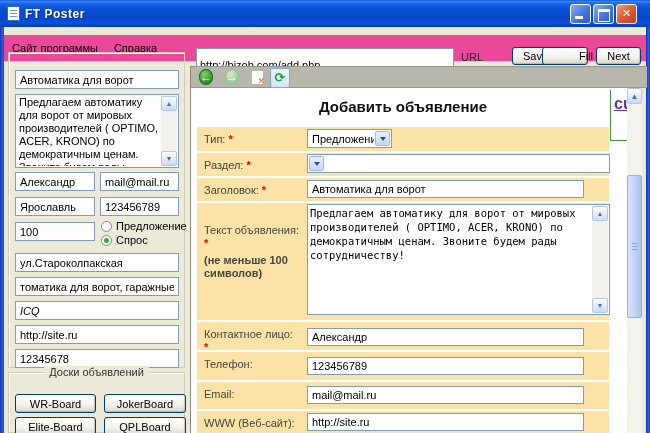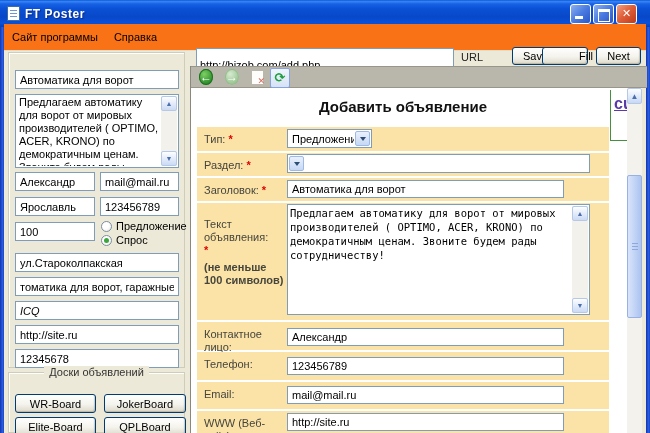--- a/index.html
+++ b/index.html
@@ -24,21 +24,21 @@
   .wbtn { width:21px; height:20px; border:1px solid #fff; border-radius:3px; position:relative;
     background:linear-gradient(135deg,#8DB0EE 0%,#4A7BE0 50%,#2A56C8 100%); }
   .wbtn.close { background:linear-gradient(135deg,#F0A084 0%,#E0603A 45%,#C03A18 100%); }
   .wbtn.min::after { content:""; position:absolute; left:4px; bottom:4px; width:8px; height:3px; background:#fff; }
   .wbtn.max::after { content:""; position:absolute; left:4px; top:4px; width:10px; height:9px;
     border:1px solid #fff; border-top-width:3px; }
   .wbtn.close::after { content:"\2715"; position:absolute; left:0; right:0; top:2px; text-align:center;
     color:#fff; font-weight:bold; font-size:11px; }
 
   
-  .menubar { position:absolute; left:4px; top:24px; width:642px; height:27px; background:#f97316;
+  .menubar { position:absolute; left:4px; top:35px; width:642px; height:27px; background:#ec4899;
     display:flex; align-items:center; border-bottom:1px solid #E0DCC8; }
   .menu-item { padding:2px 8px; cursor:default; }
 
   
   .url-input { position:absolute; left:196px; top:48px; width:258px; height:17px;
     border:1px solid #7F9DB9; background:#fff; font-size:11px; padding:16px 3px;
     font-family:"Liberation Sans","DejaVu Sans",sans-serif; }
   .url-label { position:absolute; left:461px; top:51px; color:#222; }
   .xp-btn { position:absolute; height:18px; border:1px solid #003C74; border-radius:3px;
     background:linear-gradient(180deg,#FFFFFF 0%,#F4F3EC 55%,#DDD9CB 100%);
@@ -113,21 +113,21 @@
     border:1px solid #86A3E0; border-radius:2px; background:linear-gradient(180deg,#F0F5FD,#D6E2F5); }
   .ic-refresh::after { content:"\27F3"; position:absolute; left:0; right:0; top:1px; text-align:center;
     color:#1E9E3C; font-size:13px; font-weight:bold; }
 
   .page { position:absolute; left:0; top:22px; width:436px; height:345px; background:#fff; overflow:hidden; }
   .page-heading { position:absolute; left:6px; top:10px; width:412px; text-align:center;
     font-weight:bold; font-size:15px; color:#111; }
 
   .form-table { position:absolute; left:6px; top:39px; width:412px; display:flex; flex-direction:column; gap:2px; }
   .frow { background:#FBE3A8; display:flex; }
-  .frow .lbl { width:90px; padding:6px 2px 19px 7px; color:#45453C; line-height:13px; }
+  .frow .lbl { width:110px; padding:6px 2px 19px 7px; color:#45453C; line-height:13px; }
   .frow .lbl.mid { display:flex; flex-direction:column; justify-content:center; padding-top:0; }
   .frow .fld { flex:1; position:relative; }
   .req { color:#E00000; font-weight:bold; }
   .req.block { display:block; }
   .note { display:block; margin-top:4px;font-weight:bold; }
 
   .h24{height:24px} .h23{height:23px} .h117{height:117px} .h28{height:28px} .h27{height:27px} .h22{height:22px}
 
   .f-input { position:absolute; left:0; border:1px solid #7F9DB9; background:#fff; height:18px; width:277px;
     font-family:"Liberation Sans","DejaVu Sans",sans-serif; font-size:11px; padding:0 4px; color:#000; }

